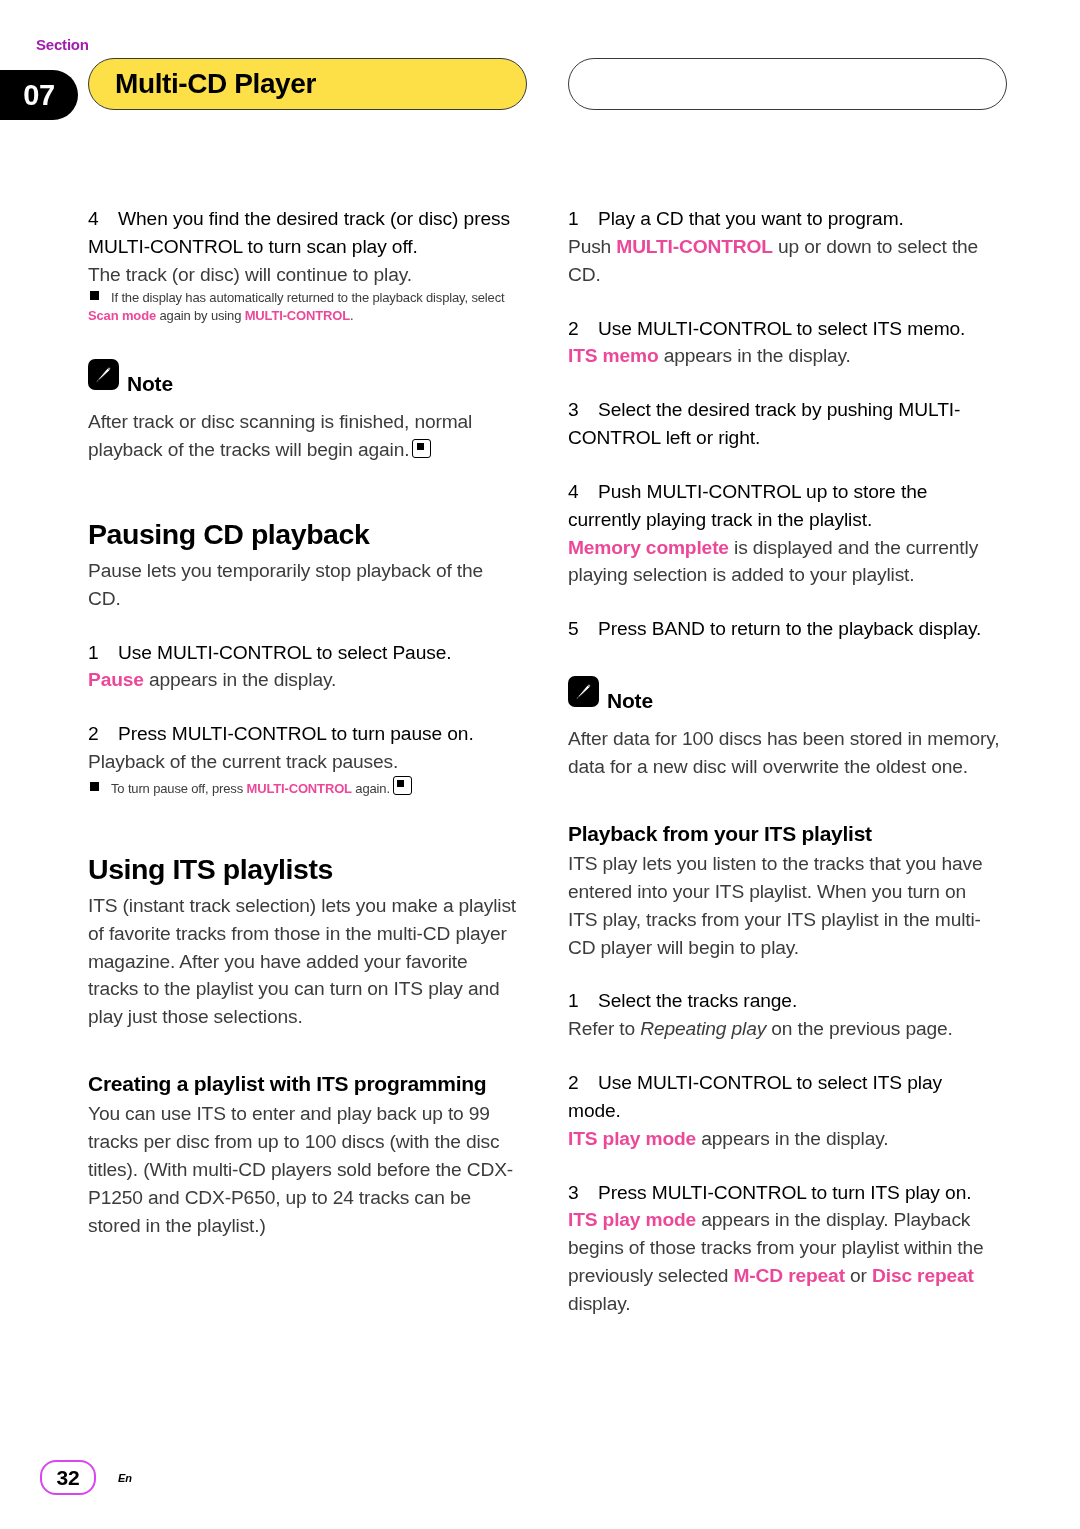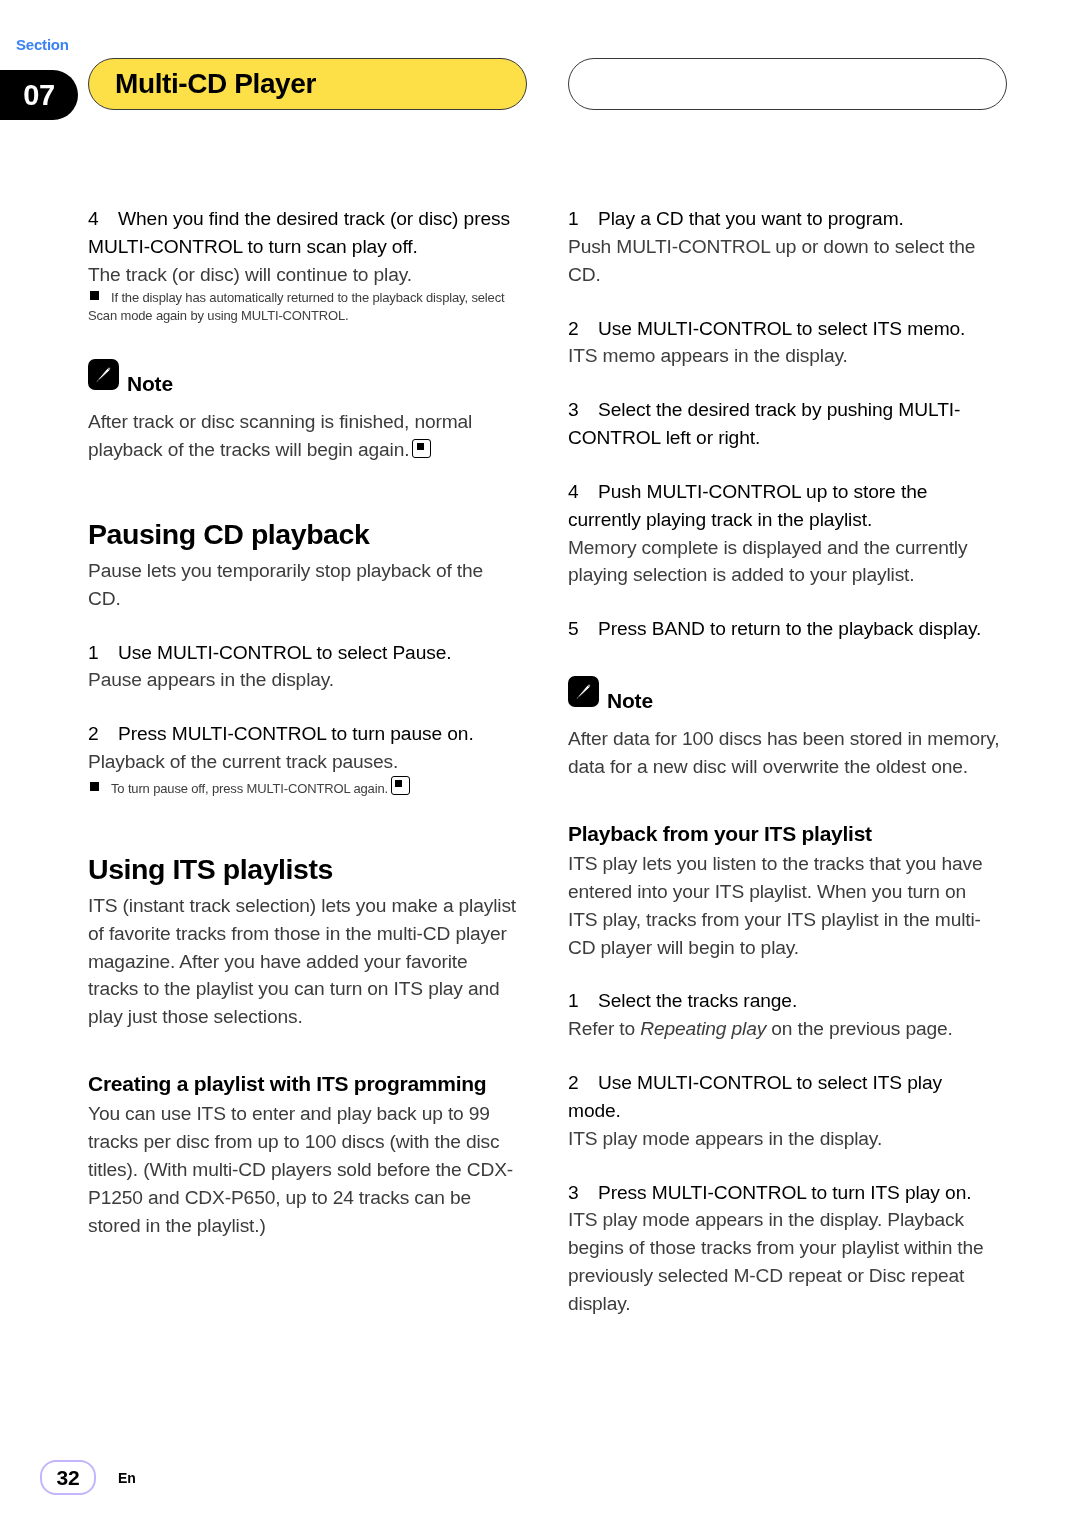--- a/index.html
+++ b/index.html
@@ -23,26 +23,26 @@
   
   .header {
     position: absolute;
     left: 0;
     top: 36px;
     width: 1080px;
     height: 72px;
   }
   .section-word {
     position: absolute;
-    left: 16px;
+    left: 36px;
     top: 0px;
     font-size: 15px;
     font-weight: bold;
     letter-spacing: -0.2px;
-    color: #3b82f6;
+    color: #a21caf;
   }
   .section-badge {
     position: absolute;
     left: 0px;
     top: 34px;
     width: 78px;
     height: 50px;
     background: #000000;
     border-radius: 0 26px 26px 0;
     color: #ffffff;
@@ -124,21 +124,21 @@
   }
   p.step {
     color: #000;
     font-weight: normal;
     letter-spacing: -0.1px;
   }
   p.step .num {
     display: inline-block;
     min-width: 30px;
   }
-  b, strong { color: #404040; font-weight: normal; }
+  b, strong { color: #ec4899; font-weight: bold; }
   i, em { font-style: italic; }
 
   .bullet-line {
     font-size: 13px;
     line-height: 1.45;
     color: #3c3c3c;
     letter-spacing: -0.15px;
     margin: 0;
   }
   .sq-bullet {
@@ -205,34 +205,35 @@
     position: absolute;
     left: 40px;
     bottom: 34px;
     display: flex;
     align-items: center;
     gap: 22px;
   }
   .page-num {
     width: 52px;
     height: 31px;
-    border: 2px solid #c4b5fd;
+    border: 2px solid #d946ef;
     border-radius: 16px;
     display: flex;
     align-items: center;
     justify-content: center;
     font-size: 21px;
     font-weight: bold;
     color: #000;
     letter-spacing: -0.3px;
   }
   .lang {
-    font-size: 14px;
-    font-weight: bold;
-    color: #000;
+    font-size: 11px;
+    font-weight: bold;
+    color: #000;
+    font-style: italic;
   }
 </style>
 </head>
 <body>
 
 <div class="page">
 
   <div class="header">
     <div class="section-word">Section</div>
     <div class="section-badge">07</div>

